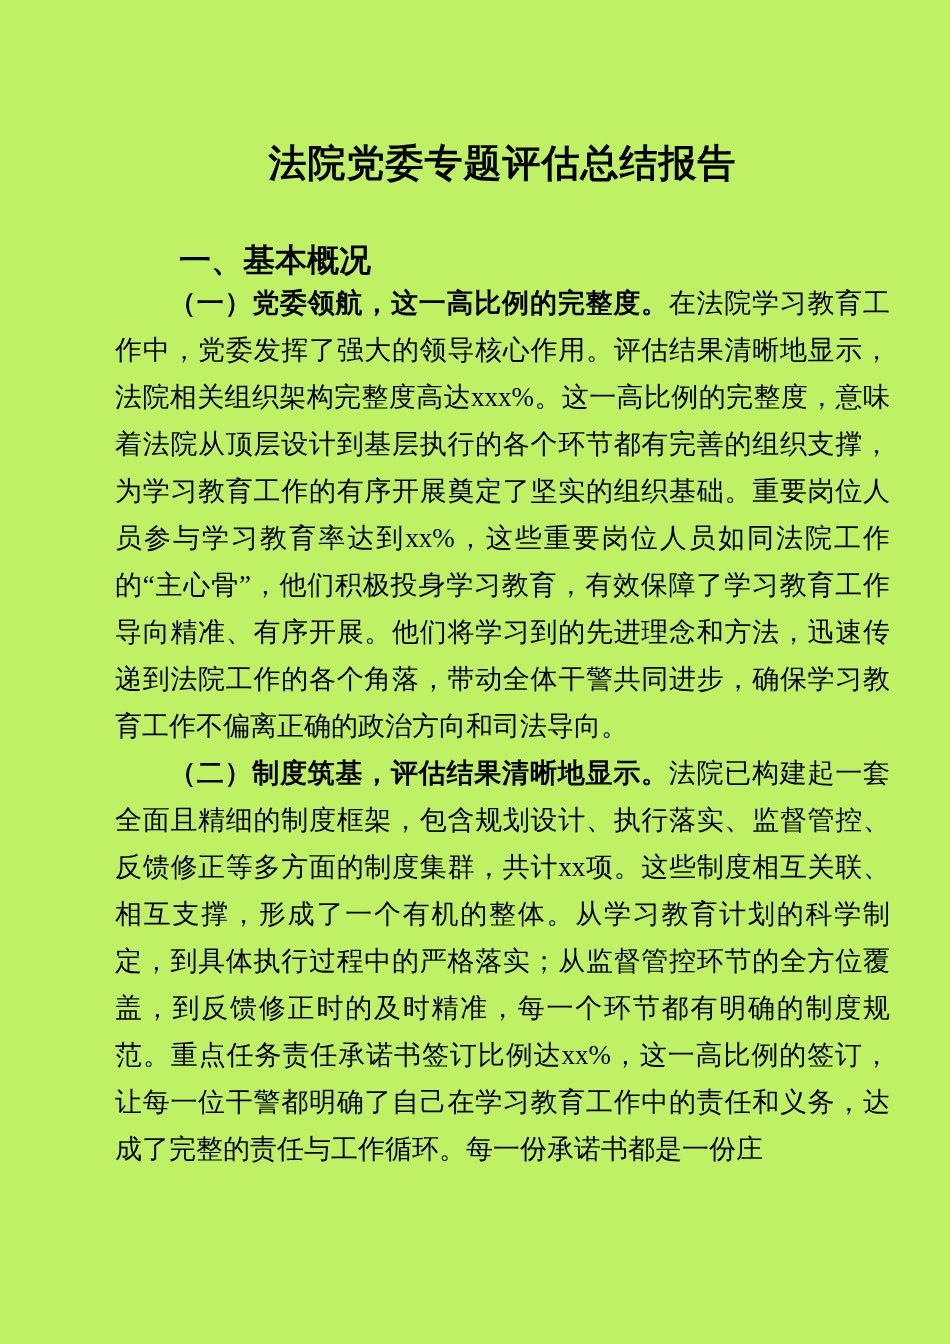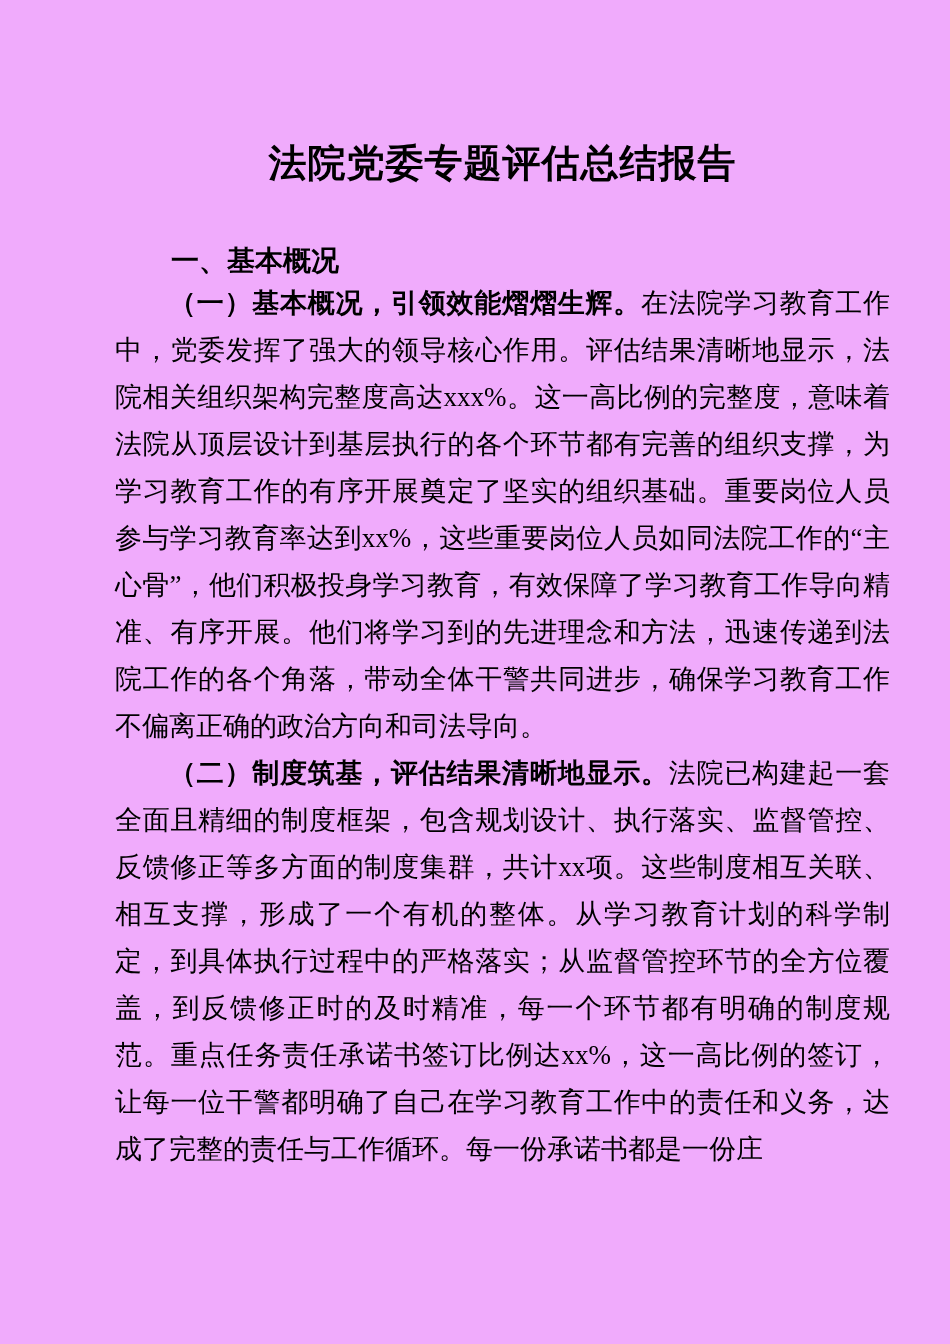--- a/index.html
+++ b/index.html
@@ -12,37 +12,37 @@
     height: 1344px;
     overflow: hidden;
     color: #000000;
     font-family: "Liberation Serif", serif;
   }
   .page {
     box-sizing: border-box;
     width: 950px;
     height: 1344px;
     padding: 137px 60px 0 115px;
-    background: #f0abfc;
+    background: #bef264;
     overflow: hidden;
   }
   .doc-title {
     margin: 0;
     font-family: "Liberation Serif", serif;
     font-size: 38px;
     font-weight: bold;
     text-align: center;
     line-height: 52px;
     letter-spacing: 1px;
     color: #000000;
   }
   .section-heading {
     margin: 54px 0 0 0;
     font-family: Liberation Sans, sans-serif;
-    font-size: 28px;
+    font-size: 32px;
     font-weight: bold;
     line-height: 35px;
     text-indent: 2em;
     color: #000000;
   }
   .body-para {
     margin: 0;
     font-family: "Liberation Serif", serif;
     font-size: 27px;
     line-height: 47px;
@@ -60,17 +60,17 @@
 </style>
 </head>
 <body>
 
 <div class="page">
 
   <h1 class="doc-title">法院党委专题评估总结报告</h1>
 
   <h2 class="section-heading">一、基本概况</h2>
 
-  <p class="body-para"><span class="para-lead">（一）基本概况，引领效能熠熠生辉。</span><span>在法院学习教育工作中，党委发挥了强大的领导核心作用。评估结果清晰地显示，法院相关组织架构完整度高达xxx%。这一高比例的完整度，意味着法院从顶层设计到基层执行的各个环节都有完善的组织支撑，为学习教育工作的有序开展奠定了坚实的组织基础。重要岗位人员参与学习教育率达到xx%，这些重要岗位人员如同法院工作的“主心骨”，他们积极投身学习教育，有效保障了学习教育工作导向精准、有序开展。他们将学习到的先进理念和方法，迅速传递到法院工作的各个角落，带动全体干警共同进步，确保学习教育工作不偏离正确的政治方向和司法导向。</span></p>
+  <p class="body-para"><span class="para-lead">（一）党委领航，这一高比例的完整度。</span><span>在法院学习教育工作中，党委发挥了强大的领导核心作用。评估结果清晰地显示，法院相关组织架构完整度高达xxx%。这一高比例的完整度，意味着法院从顶层设计到基层执行的各个环节都有完善的组织支撑，为学习教育工作的有序开展奠定了坚实的组织基础。重要岗位人员参与学习教育率达到xx%，这些重要岗位人员如同法院工作的“主心骨”，他们积极投身学习教育，有效保障了学习教育工作导向精准、有序开展。他们将学习到的先进理念和方法，迅速传递到法院工作的各个角落，带动全体干警共同进步，确保学习教育工作不偏离正确的政治方向和司法导向。</span></p>
 
   <p class="body-para"><span class="para-lead">（二）制度筑基，评估结果清晰地显示。</span><span>法院已构建起一套全面且精细的制度框架，包含规划设计、执行落实、监督管控、反馈修正等多方面的制度集群，共计xx项。这些制度相互关联、相互支撑，形成了一个有机的整体。从学习教育计划的科学制定，到具体执行过程中的严格落实；从监督管控环节的全方位覆盖，到反馈修正时的及时精准，每一个环节都有明确的制度规范。重点任务责任承诺书签订比例达xx%，这一高比例的签订，让每一位干警都明确了自己在学习教育工作中的责任和义务，达成了完整的责任与工作循环。每一份承诺书都是一份庄</span></p>
 
 </div>
 
 </body></html>

